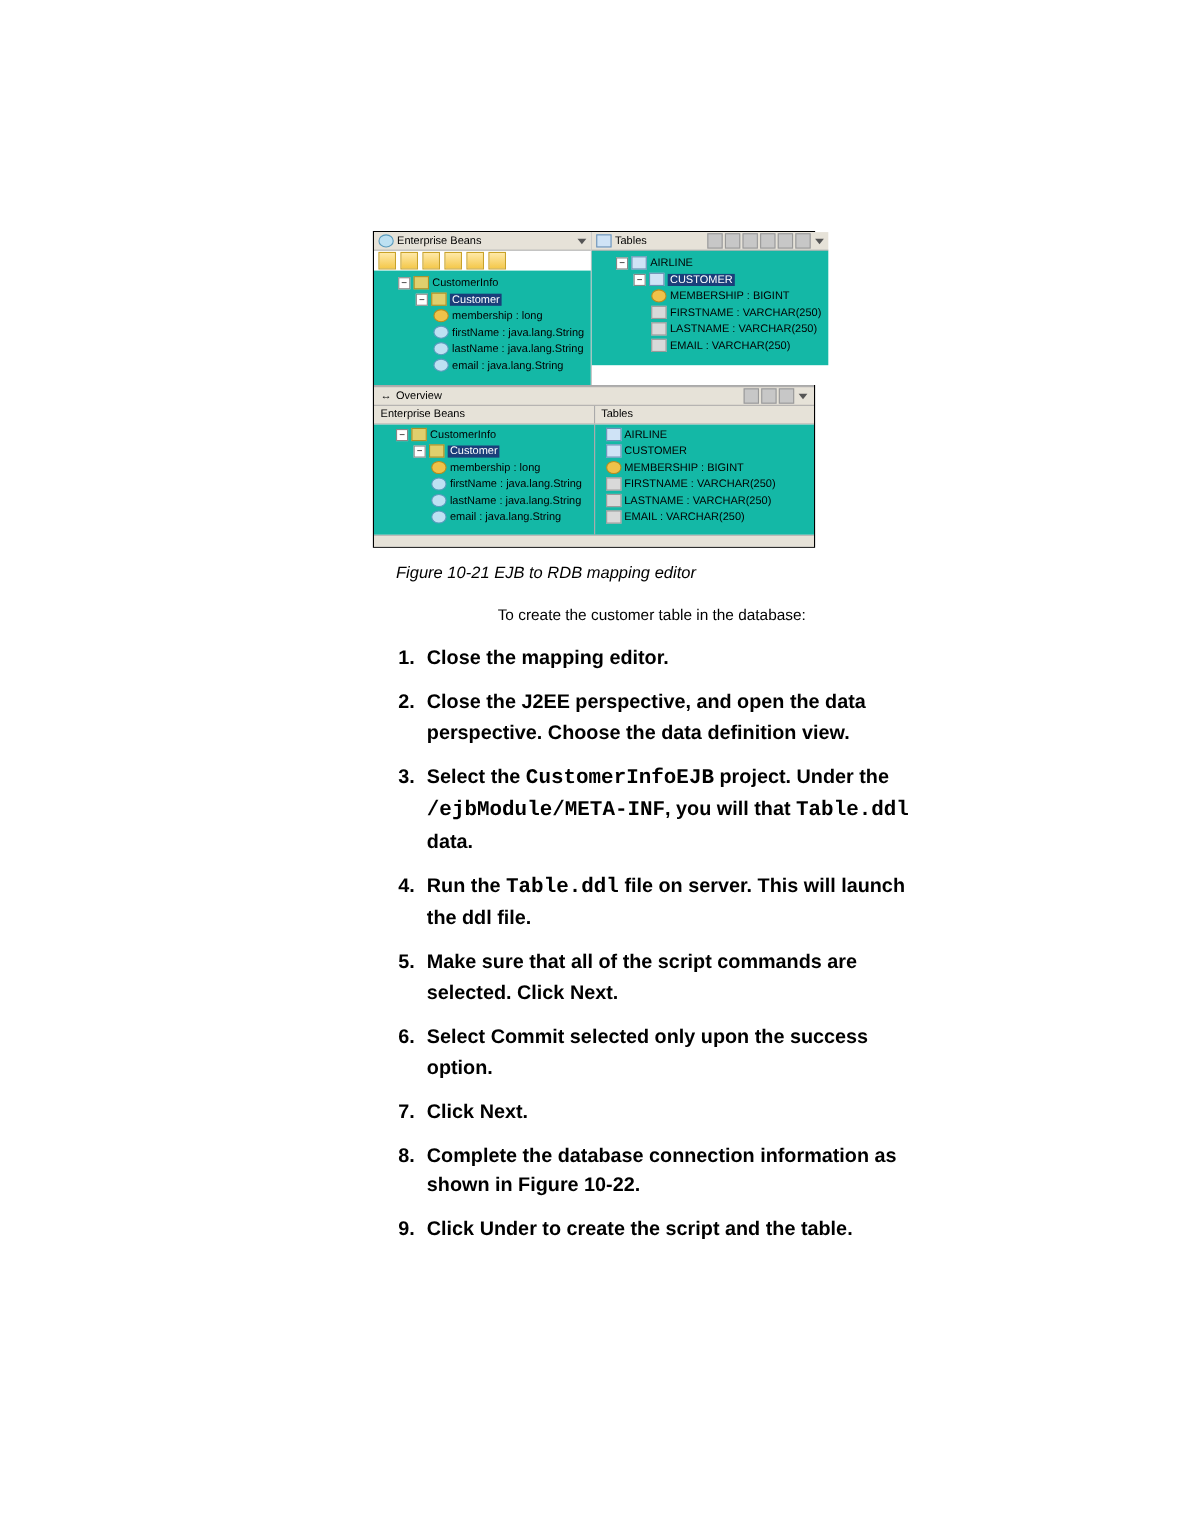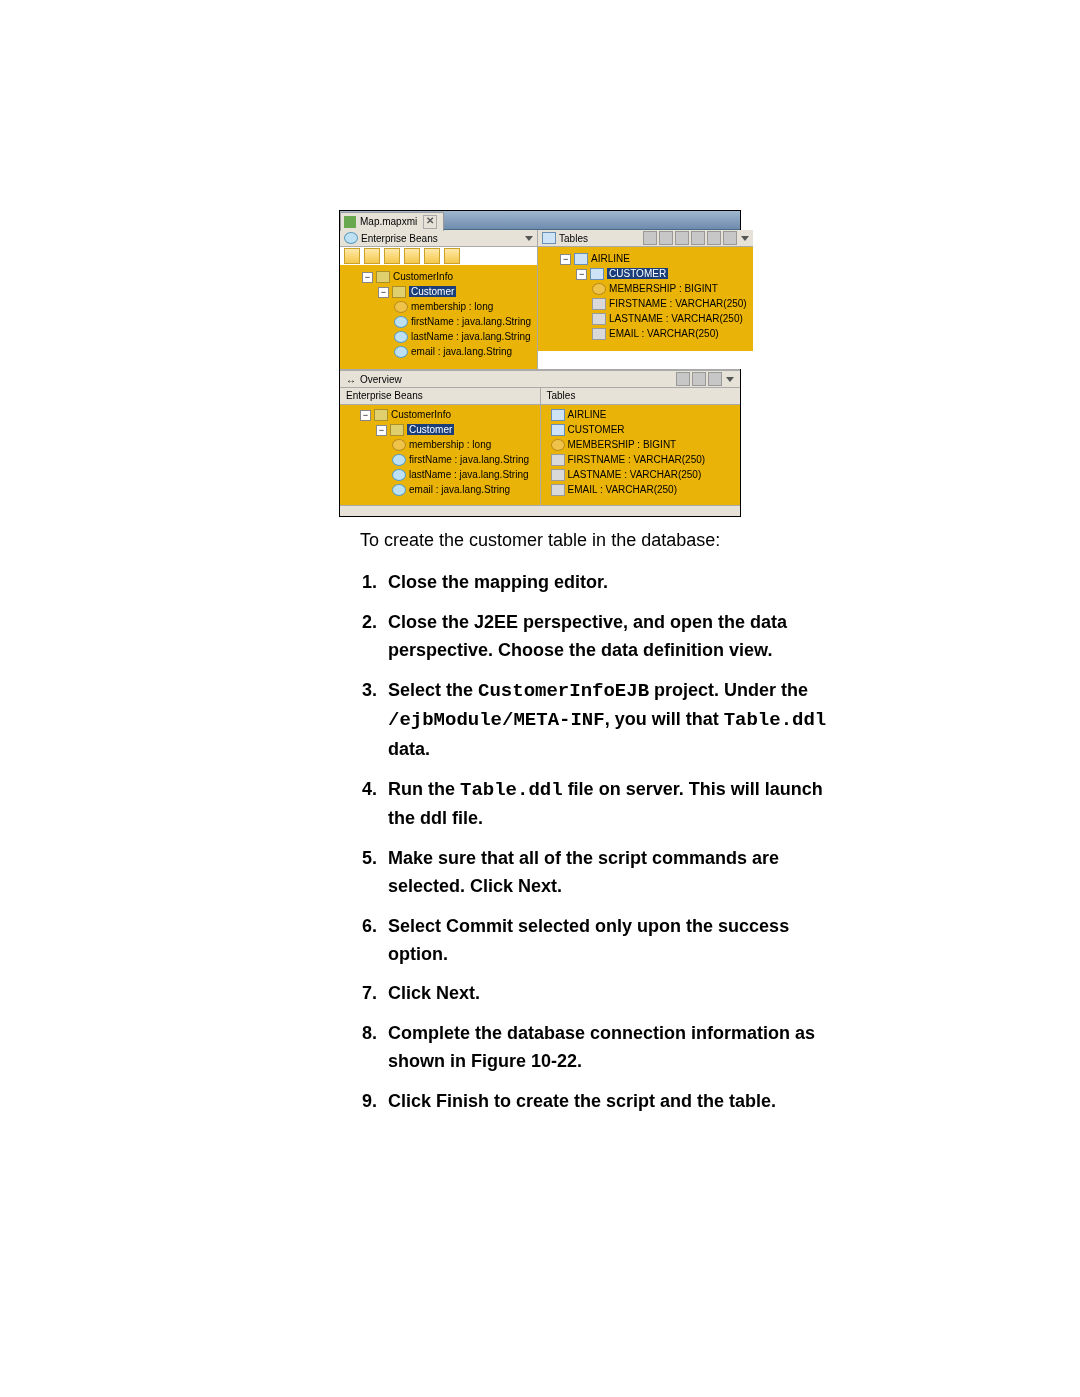--- a/index.html
+++ b/index.html
@@ -11,60 +11,53 @@
   .tab .close{margin-left:6px;font-weight:bold;color:#555;border:1px solid #aaa;width:12px;height:12px;line-height:10px;text-align:center;display:inline-block;}
   .cols{display:flex;border-bottom:1px solid #aaa;}
   .pane{flex:1;border-right:1px solid #aaa;background:#fff;}
   .pane:last-child{border-right:none;}
   .pane-header{height:16px;background:#e6e2d8;border-bottom:1px solid #aaa;display:flex;align-items:center;padding:0 4px;font-size:10px;}
   .pane-header .spacer{flex:1;}
   .hdr-ic{width:12px;height:12px;background:#c7c7c7;margin-left:2px;display:inline-block;border:1px solid #999;}
   .dd{width:0;height:0;border-left:4px solid transparent;border-right:4px solid transparent;border-top:5px solid #555;margin-left:4px;}
   .toolbar{height:18px;display:flex;align-items:center;padding:0 4px;gap:4px;background:#fff;}
   .tb-ic{width:14px;height:14px;background:linear-gradient(#ffe9a8,#f4c84b);border:1px solid #c9a227;}
-  .tree{padding:4px 6px 10px 6px;background:#eab308;font-family:Tahoma,Arial,sans-serif;font-size:10px;line-height:15px;}
+  .tree{padding:4px 6px 10px 6px;background:#14b8a6;font-family:Tahoma,Arial,sans-serif;font-size:10px;line-height:15px;}
   .tree ul{list-style:none;margin:0;padding-left:14px;}
   .tree li{position:relative;padding-left:2px;white-space:nowrap;}
   .exp{display:inline-block;width:9px;height:9px;border:1px solid #888;text-align:center;line-height:8px;font-size:9px;margin-right:3px;vertical-align:middle;background:#fff;}
   .nic{display:inline-block;width:12px;height:10px;margin-right:3px;vertical-align:middle;}
   .nic.bean{background:#e0cf6d;border:1px solid #a88f2a;}
   .nic.key{background:#efc24a;border-radius:50%;border:1px solid #b98c1c;}
   .nic.attr{background:#bde1f2;border-radius:50%;border:1px solid #5a9bbd;}
   .nic.table{background:#cfe3f6;border:1px solid #6a8fb5;}
   .nic.col{background:#d9d9d9;border:1px solid #9a9a9a;}
   .sel{background:#1a3e7a;color:#fff;padding:0 2px;}
   .overview-hdr{height:16px;background:#e6e2d8;border-top:1px solid #aaa;border-bottom:1px solid #aaa;display:flex;align-items:center;padding:0 6px;font-size:10px;}
   .overview-hdr .spacer{flex:1;}
   .ov-cols-hdr{display:flex;height:16px;background:#e6e2d8;border-bottom:1px solid #aaa;font-size:10px;}
   .ov-col-h{flex:1;border-right:1px solid #aaa;padding:2px 6px;}
   .ov-col-h:last-child{border-right:none;}
   .ov-body{display:flex;background:#fff;}
   .ov-col{flex:1;border-right:1px solid #aaa;padding:4px 4px 8px 4px;}
   .ov-col:last-child{border-right:none;}
   .statusbar{height:10px;background:#e6e2d8;border-top:1px solid #aaa;}
   .caption{font-style:italic;font-size:15px;margin:14px 0 20px 260px;}
-  .body-text{font-size:18px;line-height:1.45;margin:0 155px 16px 260px;}
+  .body-text{font-size:14px;line-height:1.45;margin:0 155px 16px 260px;text-align:center;}
   ol.steps{font-size:18px;line-height:1.55;margin:0 150px 0 260px;padding-left:22px;font-weight:bold;}
   ol.steps li{margin-bottom:12px;padding-left:6px;}
   .mono{font-family:"Lucida Console","Courier New",monospace;font-size:19px;}
   .arrow-ic{display:inline-block;font-weight:bold;margin-right:4px;}
 </style>
 </head>
 <body>
 
 <div class="page">
 
   <div class="screenshot">
-    <div class="tab-strip">
-      <div class="tab">
-        <span class="ic"></span>
-        <span>Map.mapxmi</span>
-        <span class="close">✕</span>
-      </div>
-    </div>
 
     <div class="cols">
 
       <div class="pane">
         <div class="pane-header">
           <span class="nic attr"></span>
           <span>Enterprise Beans</span>
           <span class="spacer"></span>
           <span class="dd"></span>
         </div>
@@ -163,20 +156,21 @@
           <li><span class="nic key"></span><span>MEMBERSHIP : BIGINT</span></li>
           <li><span class="nic col"></span><span>FIRSTNAME : VARCHAR(250)</span></li>
           <li><span class="nic col"></span><span>LASTNAME : VARCHAR(250)</span></li>
           <li><span class="nic col"></span><span>EMAIL : VARCHAR(250)</span></li>
         </ul>
       </div>
     </div>
     <div class="statusbar"></div>
   </div>
 
+  <div class="caption">Figure 10-21   EJB to RDB mapping editor</div>
 
   <p class="body-text">To create the customer table in the database:</p>
 
   <ol class="steps">
     <li><span>Close the mapping editor.</span></li>
     <li><span>Close the J2EE perspective, and open the data perspective. Choose the data definition view.</span></li>
     <li>
       <span>Select the </span><span class="mono">CustomerInfoEJB</span><span> project. Under the </span><span class="mono">/ejbModule/META-INF</span><span>, you will that </span><span class="mono">Table.ddl</span><span> data.</span>
     </li>
     <li>
@@ -186,17 +180,17 @@
       <span>Make sure that all of the script commands are selected. Click </span><strong>Next</strong><span>.</span>
     </li>
     <li>
       <span>Select </span><strong>Commit selected</strong><span> only upon the success option.</span>
     </li>
     <li>
       <span>Click </span><strong>Next</strong><span>.</span>
     </li>
     <li><span>Complete the database connection information as shown in Figure 10-22.</span></li>
     <li>
-      <span>Click </span><strong>Finish</strong><span> to create the script and the table.</span>
+      <span>Click </span><strong>Under</strong><span> to create the script and the table.</span>
     </li>
   </ol>
 
 </div>
 
 </body></html>

